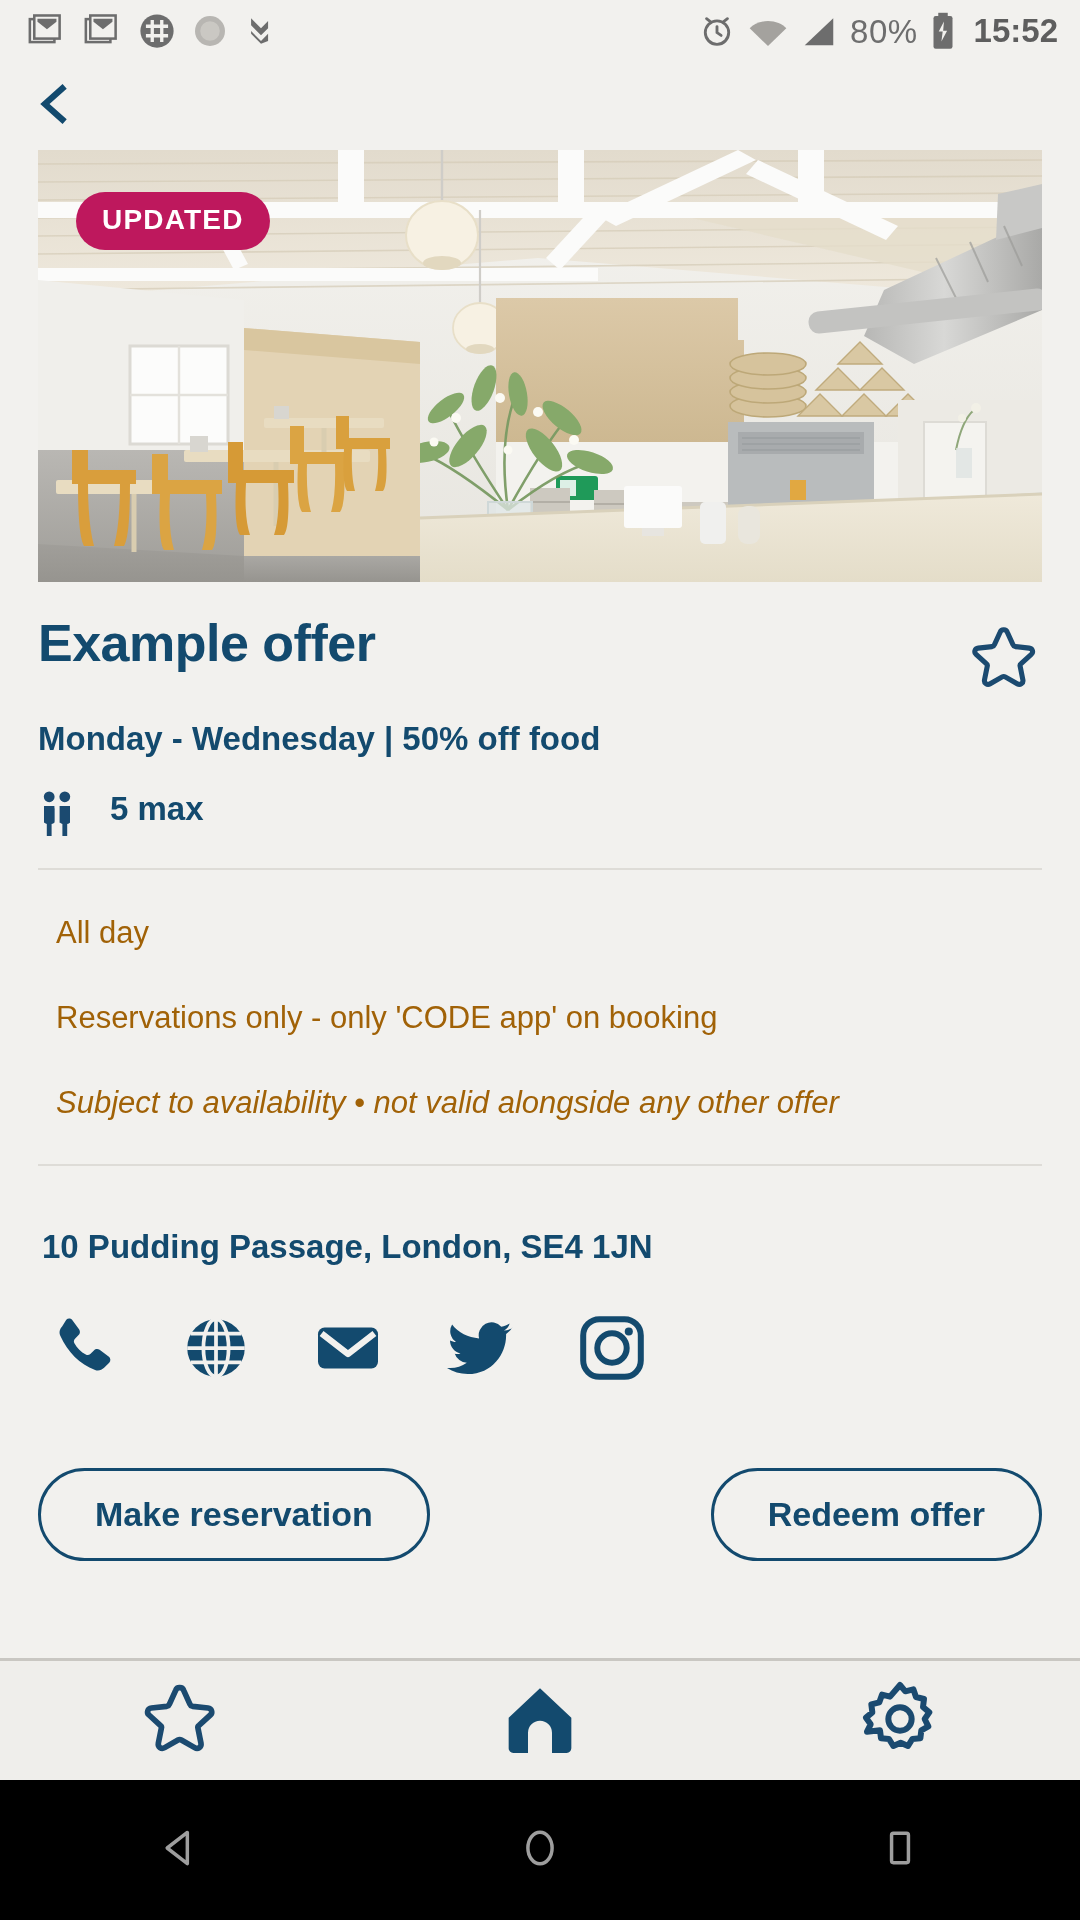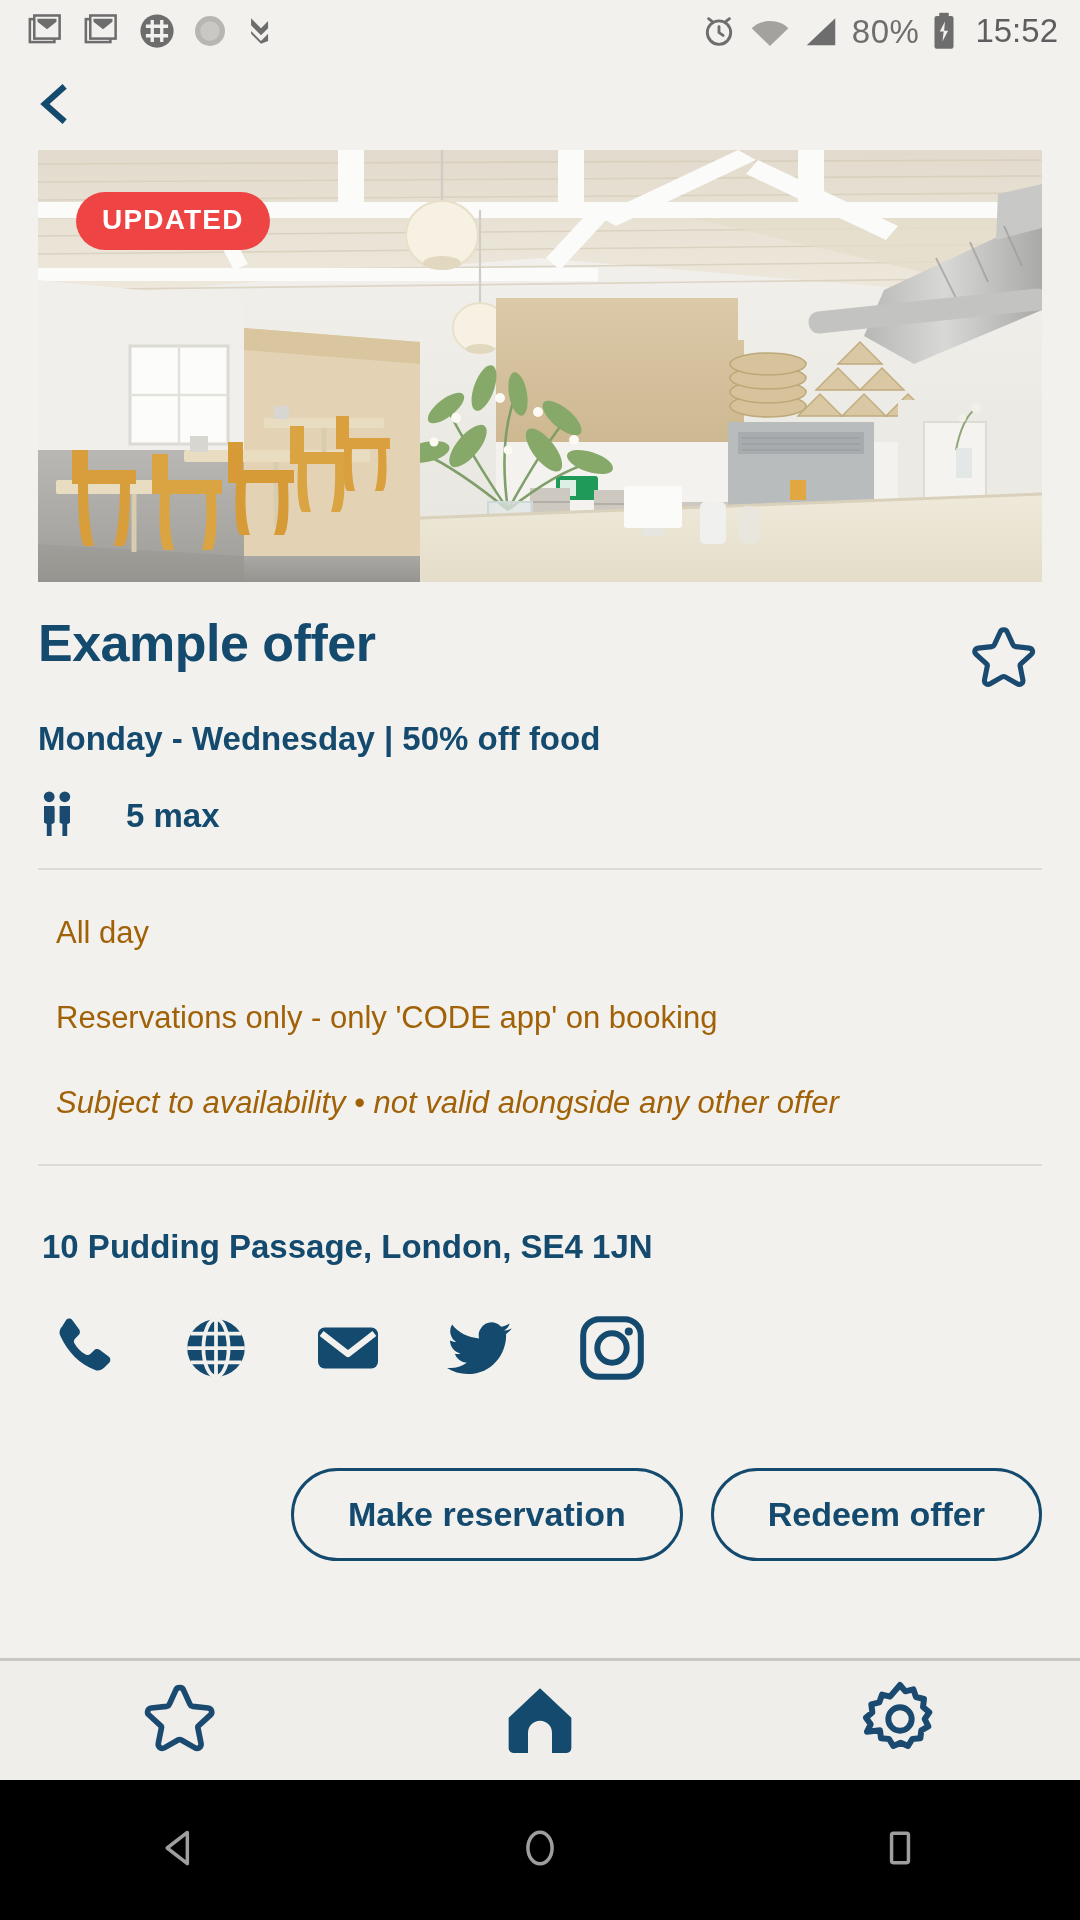--- a/index.html
+++ b/index.html
@@ -18,71 +18,71 @@
     padding: 0 22px 0 26px;
     background: #f2f1ee;
   }
   .sb-left { display: flex; align-items: center; gap: 16px; }
   .sb-right { display: flex; align-items: center; gap: 12px; }
   .sb-icon { display: inline-flex; align-items: center; justify-content: center; }
   .sb-text {
     font-size: 33px; color: #6e6e6e; font-weight: 500;
     letter-spacing: 0.5px; line-height: 1;
   }
-  .sb-clock { font-size: 33px; color: #5e5e5e; font-weight: 400; margin-left: 6px; }
+  .sb-clock { font-size: 33px; color: #5e5e5e; font-weight: 700; margin-left: 6px; }
 
   
   .backbar { height: 88px; display: flex; align-items: center; padding-left: 26px; }
   .back-btn { width: 58px; height: 58px; display: flex; align-items: center; justify-content: center; cursor: pointer; }
 
   
   .hero-wrap { margin: 0 38px; position: relative; }
   .hero {
     width: 1004px; height: 432px;
     position: relative; overflow: hidden;
     background: #e9e7df;
   }
   .hero-photo { position: absolute; inset: 0; }
 
   .badge {
     position: absolute; left: 38px; top: 42px;
-    background: #ef4444; color: #fff;
+    background: #be185d; color: #fff;
     padding: 12px 26px 14px; border-radius: 40px;
     font-size: 28px; font-weight: 700; letter-spacing: 1.2px;
     z-index: 5;
   }
 
   
   .content { padding: 0 38px; }
   .title-row { display: flex; align-items: flex-start; justify-content: space-between; padding-top: 34px; }
   .offer-title {
     font-size: 52px; color: #134a6e; font-weight: 700; letter-spacing: -0.5px; line-height: 1.05;
   }
   .fav-star { margin-top: 6px; cursor: pointer; }
   .offer-sub {
     font-size: 33px; color: #134a6e; font-weight: 600; margin-top: 22px; letter-spacing: 0px;
   }
-  .capacity-row { display: flex; align-items: center; gap: 48px; margin-top: 32px; padding-bottom: 26px; }
+  .capacity-row { display: flex; align-items: flex-start; gap: 32px; margin-top: 32px; padding-bottom: 26px; }
   .capacity-text { font-size: 33px; color: #134a6e; font-weight: 700; }
 
   .divider { height: 2px; background: #dedcd7; width: 100%; }
 
   .terms { padding: 44px 20px 42px 18px; }
   .terms p { font-size: 31px; color: #a16207; line-height: 1.25; margin-bottom: 46px; }
   .terms p:last-child { margin-bottom: 0; font-style: italic; }
 
   .address {
     font-size: 33px; color: #134a6e; font-weight: 700;
     padding: 62px 0 0 4px; letter-spacing: 0px;
   }
 
   .social-row { display: flex; align-items: center; gap: 60px; padding: 46px 0 0 10px; }
   .social-icon { cursor: pointer; display: inline-flex; }
 
-  .actions { display: flex; justify-content: flex-end; gap: 28px; padding: 84px 0 0; }
+  .actions { display: flex; justify-content: space-between; gap: 28px; padding: 84px 0 0; }
   .pill-btn {
     border: 3px solid #134a6e; border-radius: 60px;
     color: #134a6e; background: transparent;
     font-size: 34px; font-weight: 700;
     padding: 24px 54px; cursor: pointer;
     font-family: "Liberation Sans", sans-serif;
     white-space: nowrap;
   }
 
   

